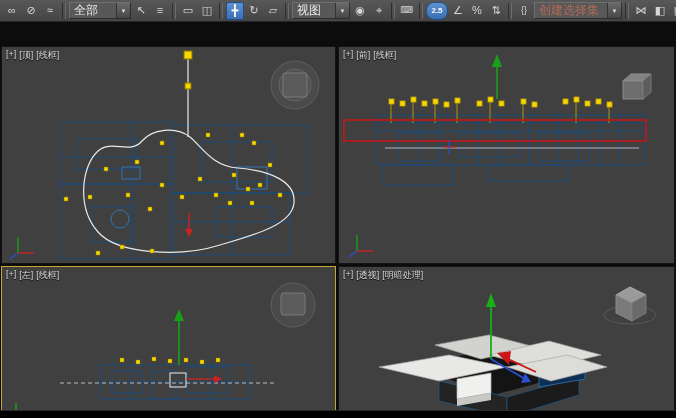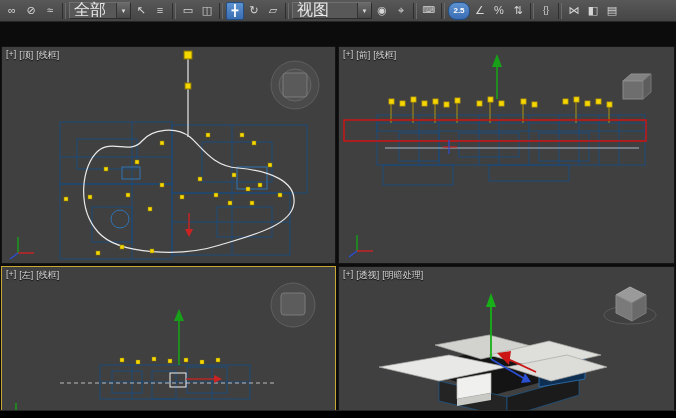--- a/index.html
+++ b/index.html
@@ -11,25 +11,25 @@
     background:linear-gradient(#585858,#454545);border-bottom:1px solid #262626;
     display:flex;align-items:center;gap:1px;padding:0 3px;box-sizing:border-box;}
   .tbtn{width:18px;height:18px;flex:0 0 auto;display:flex;align-items:center;justify-content:center;
     font-size:11px;line-height:1;color:#d6d6d6;border-radius:2px;cursor:default;user-select:none;}
   .tbtn.small{font-size:9px;}
   .tbtn.snap{width:22px;font-size:8px;color:#ffe66a;font-weight:bold;border-radius:8px;}
   .tbtn.active{background:linear-gradient(#5e93d1,#3a6db3);border:1px solid #244f86;box-sizing:border-box;color:#fff;}
   .tsep{width:2px;height:16px;border-left:1px solid #2e2e2e;border-right:1px solid #6a6a6a;margin:0 2px;flex:0 0 auto;}
   .tcombo{height:17px;display:flex;align-items:center;flex:0 0 auto;
     background:#585858;border:1px solid;border-color:#707070 #2d2d2d #2d2d2d #707070;box-sizing:border-box;}
-  .tcombo .tcombo-text{flex:1;font-size:16px;color:#e8e8e8;padding:0 4px;white-space:nowrap;overflow:hidden;}
+  .tcombo .tcombo-text{flex:1;font-size:12px;color:#e8e8e8;padding:0 4px;white-space:nowrap;overflow:hidden;}
   .tcombo .tcombo-text.maroon{color:#b56a57;}
   .tcombo .tcombo-arrow{width:13px;height:100%;display:flex;align-items:center;justify-content:center;
     font-size:6px;color:#ddd;background:linear-gradient(#6a6a6a,#474747);border-left:1px solid #333;}
-  .w62{width:62px;} .w58{width:80px;} .w88{width:88px;}
+  .w62{width:62px;} .w58{width:58px;} .w88{width:88px;}
 
   
   .vparea{position:absolute;left:0;top:22px;width:676px;height:388px;background:#0c0c0c;}
   .viewport{position:absolute;background:#404040;border:1px solid #141414;box-sizing:border-box;overflow:hidden;}
   .viewport.active{border-color:#c9a733;}
   .vp-label{position:absolute;top:2px;left:4px;z-index:5;display:flex;gap:3px;
     font-size:9px;color:#dcdcdc;text-shadow:0 1px 1px #000;cursor:default;user-select:none;}
   .viewport svg{position:absolute;left:0;top:0;}
 
   #vp-top  {left:1px;  top:24px;  width:335px;height:218px;}
@@ -80,20 +80,24 @@
     <span class="tbtn small">⌨</span>
     <span class="tsep"></span>
 
     <span class="tbtn snap active">2.5</span>
     <span class="tbtn">∠</span>
     <span class="tbtn">%</span>
     <span class="tbtn">⇅</span>
     <span class="tsep"></span>
 
     <span class="tbtn small">{}</span>
+    <div class="tcombo w88">
+      <span class="tcombo-text maroon">创建选择集</span>
+      <span class="tcombo-arrow">▼</span>
+    </div>
     <span class="tsep"></span>
 
     <span class="tbtn">⋈</span>
     <span class="tbtn">◧</span>
     <span class="tbtn">▤</span>
   </div>
 
   <div class="vparea">
 
     <div class="viewport" id="vp-top">

